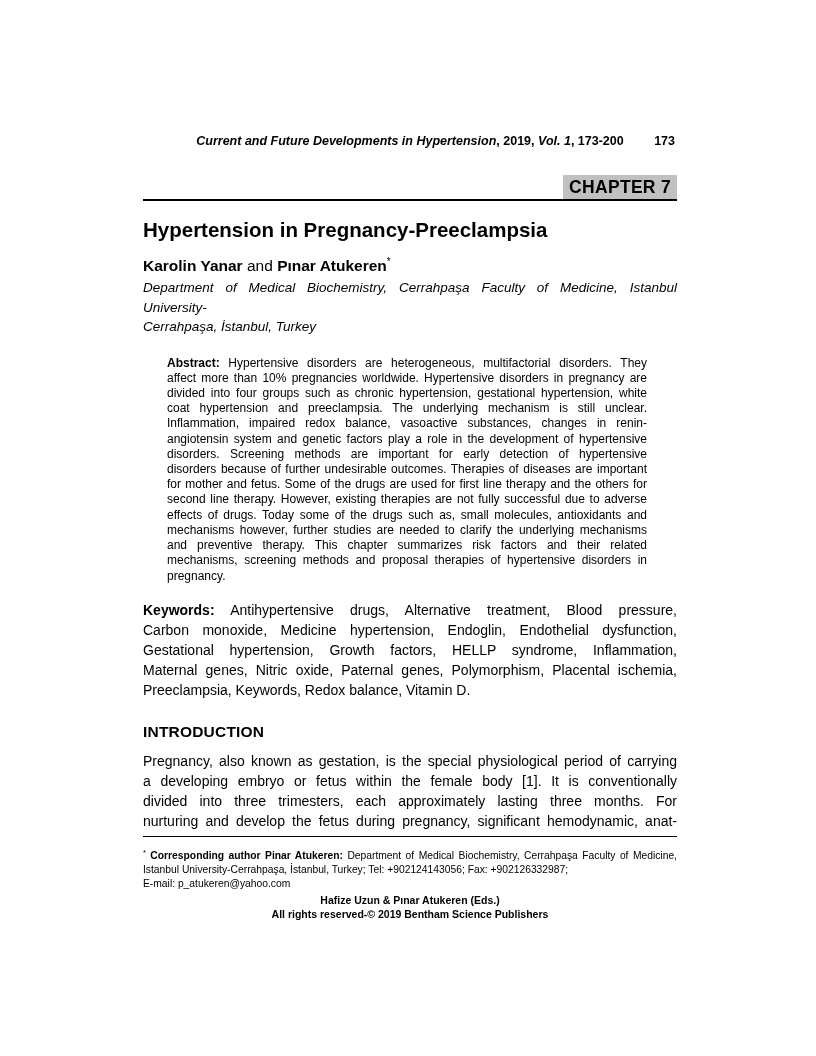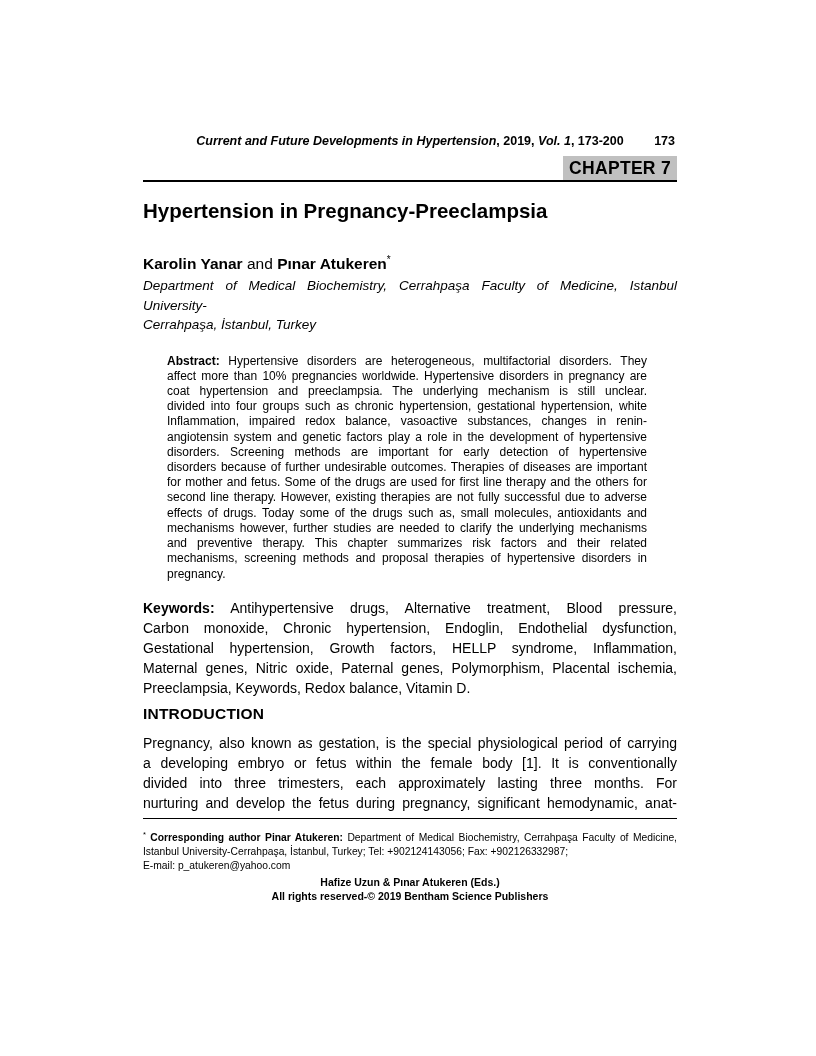--- a/index.html
+++ b/index.html
@@ -30,42 +30,42 @@
   }
   .running-head .it { font-style: italic; }
   .page-number {
     position: absolute;
     right: 2px; top: 0;
     font-style: normal;
     font-weight: bold;
   }
   
   .chapter-rule {
-    margin-top: 7px;
+    margin-top: 26px;
     border-bottom: 2.5px solid #000;
   }
   .chapter-badge {
     width: fit-content;
     margin-left: auto;
     background: var(--badge-bg, #c0c0c0);
     font-size: 17.5px;
     line-height: 20px;
     font-weight: bold;
     padding: 2px 6px;
     letter-spacing: 0.3px;
     white-space: nowrap;
   }
   .title {
     margin-top: 15px;
     font-size: 20.5px;
     line-height: 27px;
     font-weight: bold;
   }
   .authors {
-    margin-top: 27px;
+    margin-top: 10px;
     font-size: 15.5px;
     line-height: 18px;
   }
   .authors b { font-weight: bold; }
   .authors sup { font-size: 10px; }
   .affiliation {
     margin-top: 3px;
     font-style: italic;
     font-size: 13.5px;
     line-height: 19.5px;
@@ -81,21 +81,21 @@
     line-height: 15.2px;
   }
   .abstract b { font-weight: bold; }
   .keywords {
     margin-top: 16px;
     font-size: 14px;
     line-height: 20px;
   }
   .keywords b { font-weight: bold; }
   .section-heading {
-    margin-top: 7px;
+    margin-top: 23px;
     font-size: 15.5px;
     line-height: 18px;
     font-weight: bold;
     letter-spacing: 0.2px;
   }
   .intro {
     margin-top: 10px;
     font-size: 14px;
     line-height: 20px;
   }
@@ -135,38 +135,38 @@
     <div class="authors"><b>Karolin Yanar</b><span> and </span><b>Pınar Atukeren</b><sup>*</sup></div>
 
     <div class="affiliation">
       <div class="jline">Department of Medical Biochemistry, Cerrahpaşa Faculty of Medicine, Istanbul University-</div>
       <div class="lline">Cerrahpaşa, İstanbul, Turkey</div>
     </div>
 
     <div class="abstract">
       <div class="jline"><b>Abstract:</b> <span>Hypertensive disorders are heterogeneous, multifactorial disorders. They</span></div>
       <div class="jline">affect more than 10% pregnancies worldwide. Hypertensive disorders in pregnancy are</div>
+      <div class="jline">divided into four groups such as chronic hypertension, gestational hypertension, white</div>
       <div class="jline">coat hypertension and preeclampsia. The underlying mechanism is still unclear.</div>
-      <div class="jline">divided into four groups such as chronic hypertension, gestational hypertension, white</div>
       <div class="jline">Inflammation, impaired redox balance, vasoactive substances, changes in renin-</div>
       <div class="jline">angiotensin system and genetic factors play a role in the development of hypertensive</div>
       <div class="jline">disorders. Screening methods are important for early detection of hypertensive</div>
       <div class="jline">disorders because of further undesirable outcomes. Therapies of diseases are important</div>
       <div class="jline">for mother and fetus. Some of the drugs are used for first line therapy and the others for</div>
       <div class="jline">second line therapy. However, existing therapies are not fully successful due to adverse</div>
       <div class="jline">effects of drugs. Today some of the drugs such as, small molecules, antioxidants and</div>
       <div class="jline">mechanisms however, further studies are needed to clarify the underlying mechanisms</div>
       <div class="jline">and preventive therapy. This chapter summarizes risk factors and their related</div>
       <div class="jline">mechanisms, screening methods and proposal therapies of hypertensive disorders in</div>
       <div class="lline">pregnancy.</div>
     </div>
 
     <div class="keywords">
       <div class="jline"><b>Keywords:</b> <span>Antihypertensive drugs, Alternative treatment, Blood pressure,</span></div>
-      <div class="jline">Carbon monoxide, Chronic hypertension, Endoglin, Endothelial dysfunction,</div>
+      <div class="jline">Carbon monoxide, Medicine hypertension, Endoglin, Endothelial dysfunction,</div>
       <div class="jline">Gestational hypertension, Growth factors, HELLP syndrome, Inflammation,</div>
       <div class="jline">Maternal genes, Nitric oxide, Paternal genes, Polymorphism, Placental ischemia,</div>
       <div class="lline">Preeclampsia, Keywords, Redox balance, Vitamin D.</div>
     </div>
 
     <div class="section-heading">INTRODUCTION</div>
 
     <div class="intro">
       <div class="jline">Pregnancy, also known as gestation, is the special physiological period of carrying</div>
       <div class="jline">a developing embryo or fetus within the female body [1]. It is conventionally</div>

